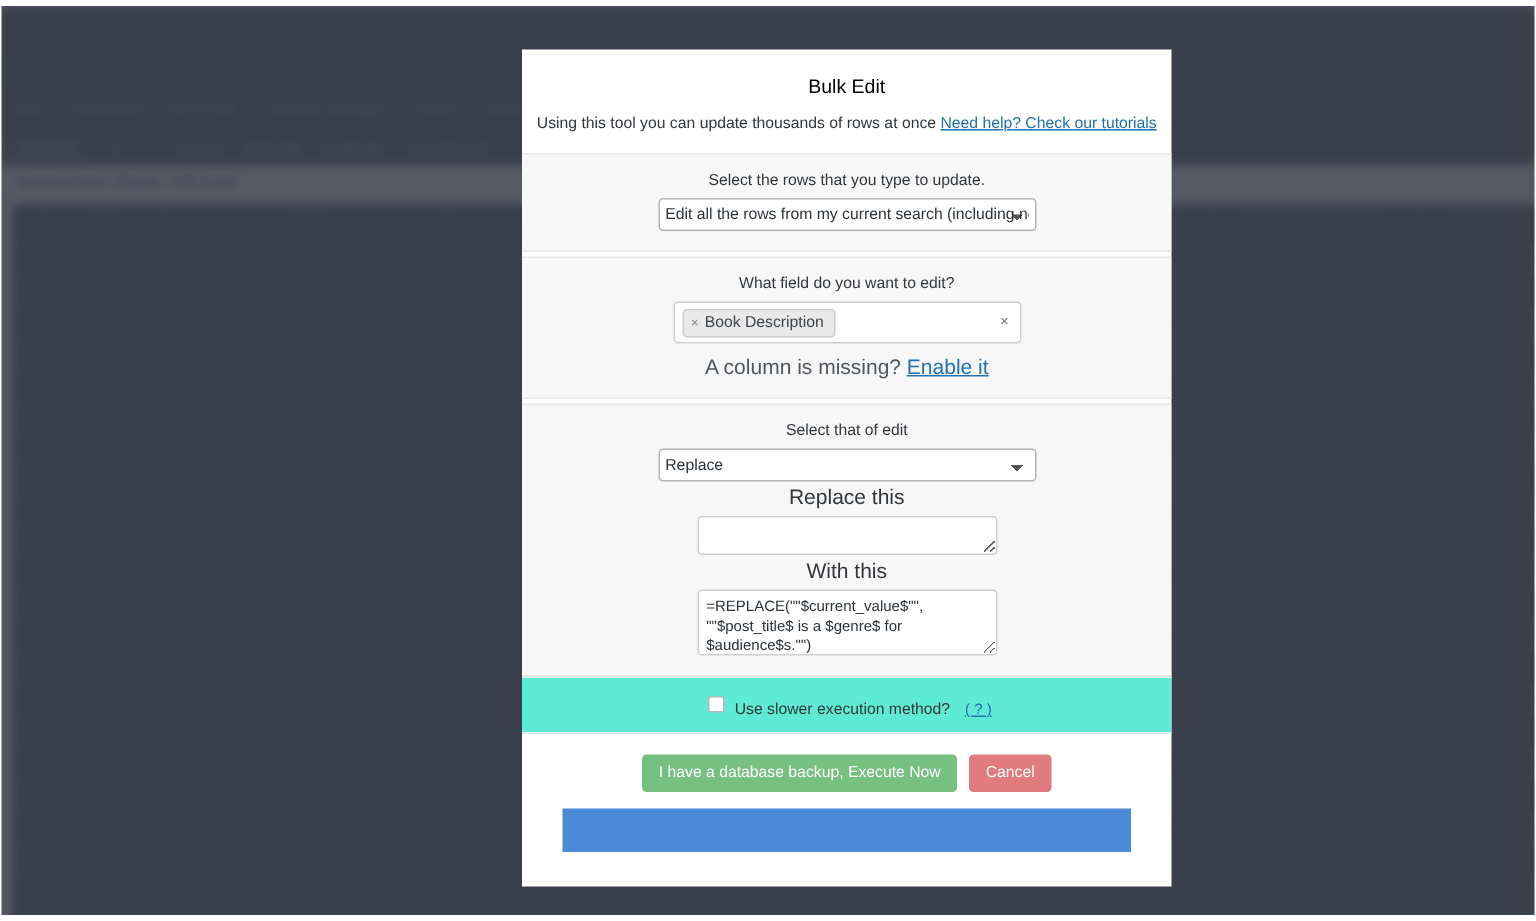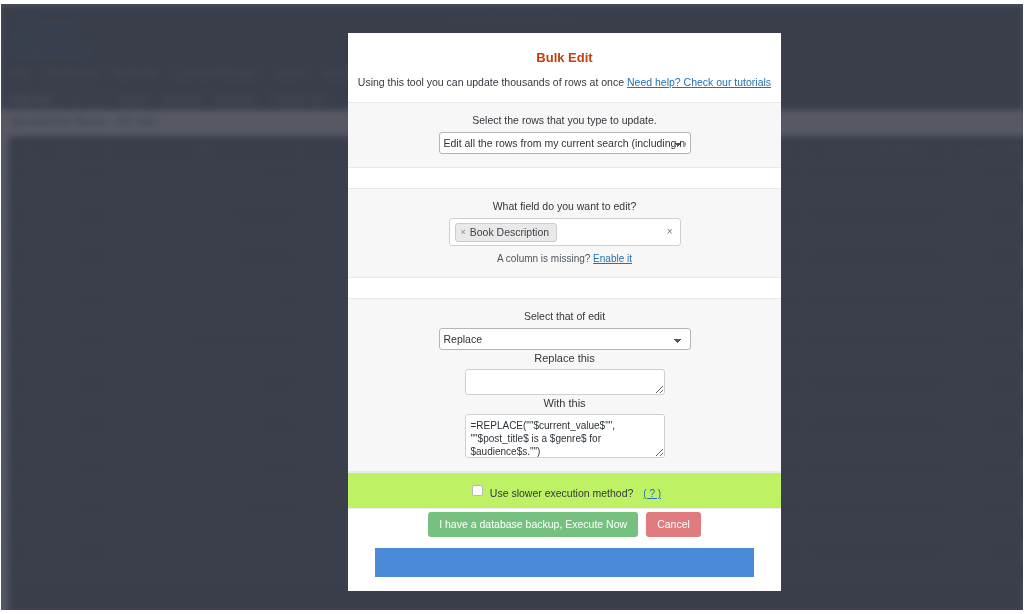--- a/index.html
+++ b/index.html
@@ -105,45 +105,45 @@
     position: absolute;
     left: 348px; top: 33px;
     width: 433px; height: 558px;
     background: #ffffff;
     overflow: hidden;
   }
   .modal-inner { padding: 0; }
 
   .modal-title {
     text-align: center;
-    font-size: 13px; font-weight: bold; color: #c2410c;
+    font-size: 13px; font-weight: normal; color: #000000;
     padding-top: 17px;
   }
   .modal-sub {
     text-align: center;
     font-size: 10.5px; color: #32373c;
     padding-top: 11px;
   }
   a.link { color: #2271b1; text-decoration: underline; }
 
   .panel {
     background: #f7f7f7;
     border-top: 1px solid #e8e8e8;
     border-bottom: 1px solid #e8e8e8;
     margin-top: 14px;
     padding: 11px 0 13px 0;
     text-align: center;
   }
-  .panel.tight { margin-top: 20px; }
+  .panel.tight { margin-top: 3px; }
   .panel-label {
     font-size: 10.5px; color: #32373c;
     margin-bottom: 6px;
   }
   .panel-note {
-    font-size: 10px; color: #50575e;
+    font-size: 14px; color: #50575e;
     margin-top: 7px;
   }
 
   select.wp-select {
     width: 252px; height: 22px;
     font-size: 10.5px; color: #2c3338;
     font-family: "Liberation Sans", sans-serif;
     border: 1px solid #b5b5b5; border-radius: 3px;
     background: #fff;
     padding: 0 4px;
@@ -173,58 +173,58 @@
     padding: 2px 7px 3px 5px;
     display: inline-flex; align-items: center; gap: 4px;
   }
   .token .tok-x { font-size: 9px; color: #8a8a8a; }
   .token-clear {
     position: absolute; right: 7px; top: 50%; transform: translateY(-50%);
     font-size: 10px; color: #777; line-height: 1;
   }
 
   .ta-label {
-    font-size: 11px; color: #32373c;
+    font-size: 14px; color: #32373c;
     margin-top: 2px; margin-bottom: 5px;
   }
   textarea.wp-ta {
     display: block; margin: 0 auto;
     width: 200px;
     font-size: 10px; line-height: 13px;
     font-family: "Liberation Sans", sans-serif;
     color: #2c3338;
     border: 1px solid #cfcfcf; border-radius: 3px;
     padding: 4px 5px;
     resize: vertical;
     background: #fff;
   }
   textarea#replace-this { height: 26px; }
   textarea#with-this    { height: 44px; }
 
   .row-strip {
-    background: #bef264;
+    background: #5eead4;
     border-top: 1px solid #ececec;
     border-bottom: 1px solid #ececec;
     text-align: center;
     font-size: 10.5px; color: #32373c;
     padding: 9px 0;
   }
   .row-strip + .row-strip { margin-top: 3px; }
   .row-strip input[type=checkbox] {
     width: 11px; height: 11px;
     vertical-align: -2px; margin-right: 4px;
     border: 1px solid #b4b9be; background: #fff;
     -webkit-appearance: none; appearance: none;
     border-radius: 2px;
   }
   .help-link { color: #2271b1; text-decoration: underline; margin-left: 7px; font-size: 10px; }
 
   .btn-row {
     display: flex; justify-content: center; gap: 8px;
-    margin-top: 3px;
+    margin-top: 14px;
   }
   .btn {
     font-size: 10.5px;
     font-family: "Liberation Sans", sans-serif;
     border: none; border-radius: 3px;
     padding: 7px 11px;
     color: #ffffff;
     cursor: pointer;
     line-height: 1;
   }

